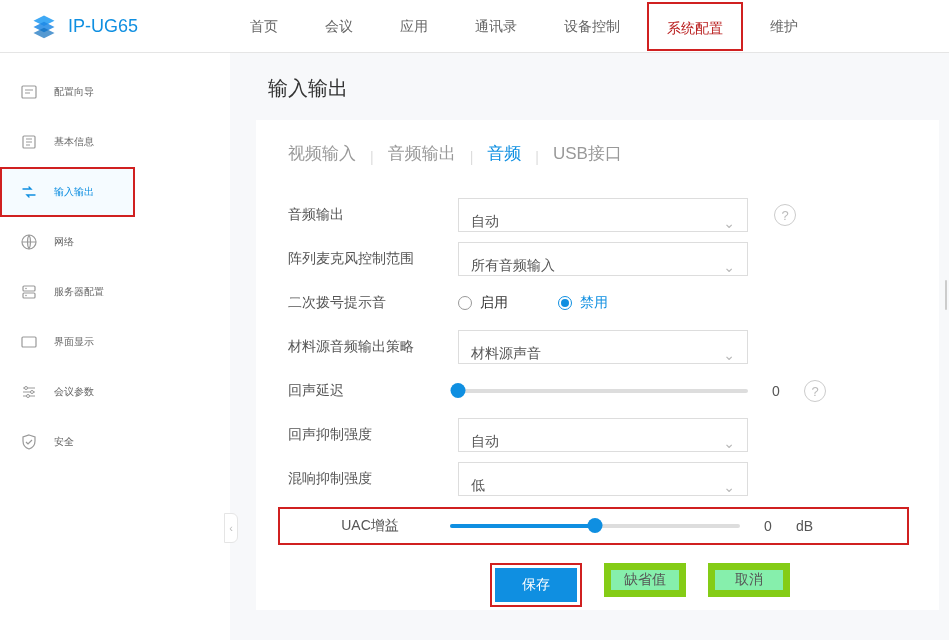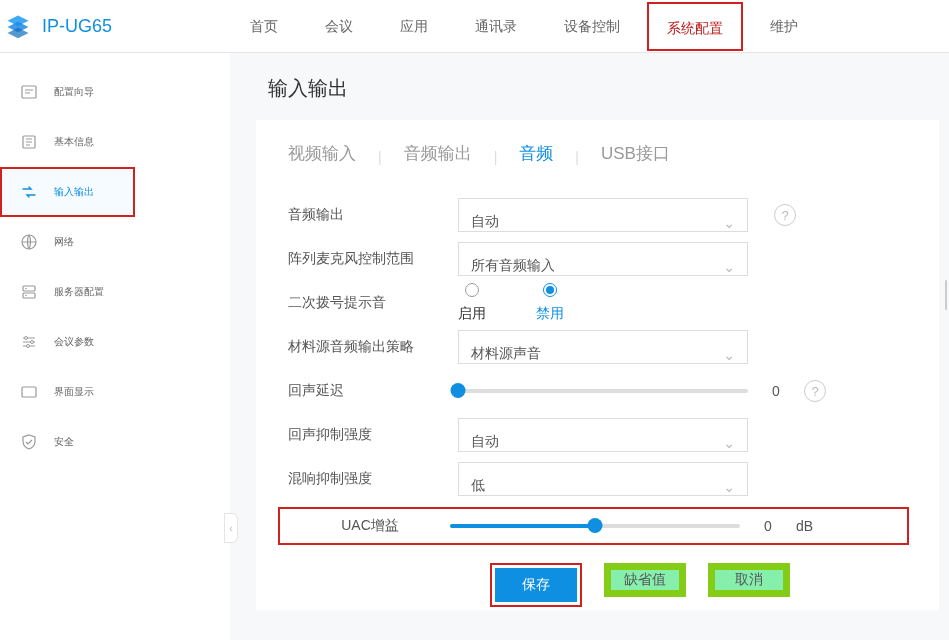--- a/index.html
+++ b/index.html
@@ -15,21 +15,21 @@
     .header {
       height: 53px;
       display: flex;
       align-items: center;
       border-bottom: 1px solid #e5e5e5;
     }
     .logo-area {
       display: flex;
       align-items: center;
       width: 230px;
-      padding-left: 4px;
+      padding-left: 30px;
     }
     .logo-icon {
       width: 28px;
       height: 28px;
       margin-right: 10px;
     }
     .logo-text {
       color: #0F8FE1;
       font-size: 18px;
     }
@@ -103,21 +103,21 @@
     }
     .panel {
       background: #fff;
       margin: 0 10px 0 26px;
       min-height: 490px;
       padding: 22px 0 0 0;
     }
     .tabs {
       display: flex;
       align-items: flex-end;
-      gap: 8px;
+      gap: 0;
       padding-left: 32px;
       margin-bottom: 28px;
     }
     .tab {
       color: #999;
       font-size: 17px;
       cursor: pointer;
     }
     .tab-sep {
       color: #ddd;
@@ -162,21 +162,20 @@
       align-items: center;
       justify-content: center;
       font-size: 13px;
     }
     .radios { display: flex; gap: 50px; align-items: center; }
     .radio {
       display: flex;
       align-items: center;
       gap: 8px;
       cursor: pointer;
-      flex-direction: column;
     }
     .radio-circle {
       width: 14px;
       height: 14px;
       border: 1px solid #999;
       border-radius: 50%;
       display: flex;
       align-items: center;
       justify-content: center;
     }
@@ -355,35 +354,35 @@
             <rect x="3" y="10" width="12" height="5" rx="1" fill="none" stroke="currentColor" stroke-width="1.2"></rect>
             <circle cx="6" cy="5.5" r="0.8" fill="currentColor"></circle>
             <circle cx="6" cy="12.5" r="0.8" fill="currentColor"></circle>
           </svg>
       </span>
       <span>服务器配置</span>
     </div>
     <div class="sidebar-item">
       <span class="sidebar-icon">
         <svg width="18" height="18" viewBox="0 0 18 18">
+            <rect x="2" y="4" width="14" height="10" rx="1" fill="none" stroke="currentColor" stroke-width="1.2"></rect>
+          </svg>
+      </span>
+      <span>界面显示</span>
+    </div>
+    <div class="sidebar-item">
+      <span class="sidebar-icon">
+        <svg width="18" height="18" viewBox="0 0 18 18">
             <path d="M3 5h12M3 9h12M3 13h12" stroke="currentColor" stroke-width="1.2"></path>
             <circle cx="6" cy="5" r="1.5" fill="#fff" stroke="currentColor"></circle>
             <circle cx="12" cy="9" r="1.5" fill="#fff" stroke="currentColor"></circle>
             <circle cx="8" cy="13" r="1.5" fill="#fff" stroke="currentColor"></circle>
           </svg>
       </span>
       <span>会议参数</span>
-    </div>
-    <div class="sidebar-item">
-      <span class="sidebar-icon">
-        <svg width="18" height="18" viewBox="0 0 18 18">
-            <rect x="2" y="4" width="14" height="10" rx="1" fill="none" stroke="currentColor" stroke-width="1.2"></rect>
-          </svg>
-      </span>
-      <span>界面显示</span>
     </div>
     <div class="sidebar-item">
       <span class="sidebar-icon">
         <svg width="18" height="18" viewBox="0 0 18 18">
             <path d="M9 2l6 2v4c0 4-3 7-6 8-3-1-6-4-6-8V4l6-2z" fill="none" stroke="currentColor" stroke-width="1.2"></path>
             <path d="M6 9l2 2 4-4" stroke="currentColor" stroke-width="1.2" fill="none"></path>
           </svg>
       </span>
       <span>安全</span>
     </div>

